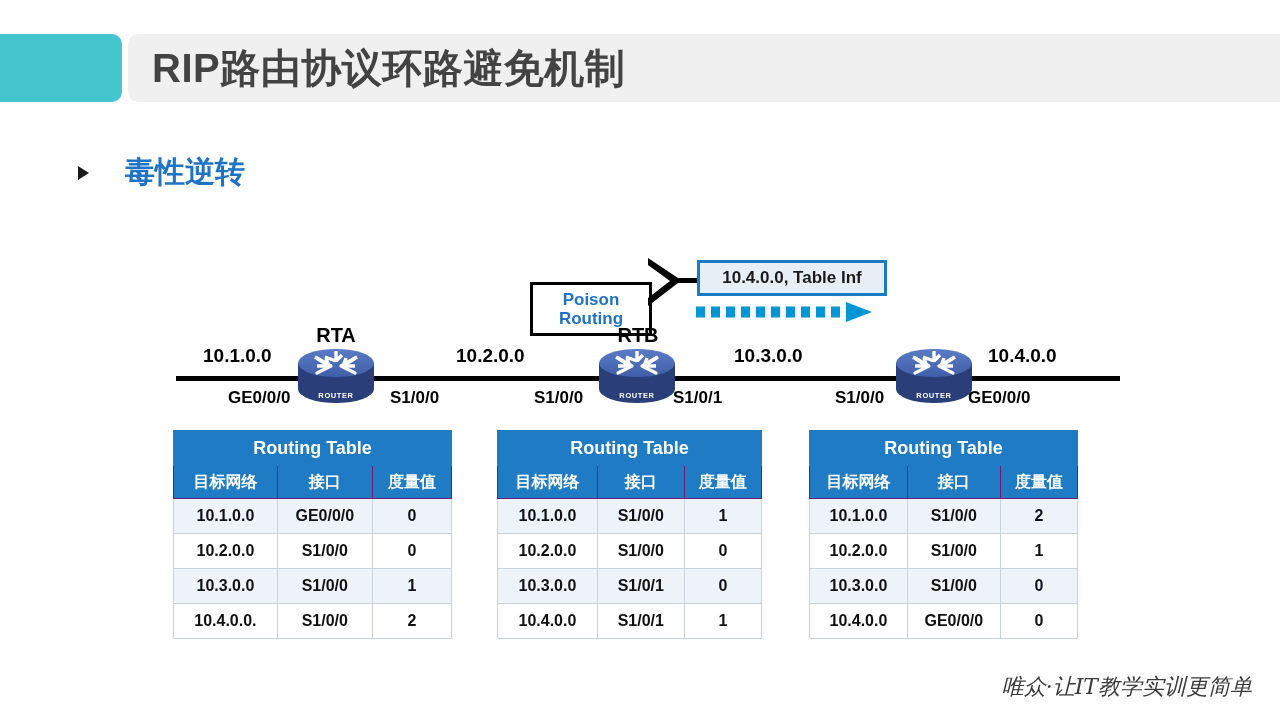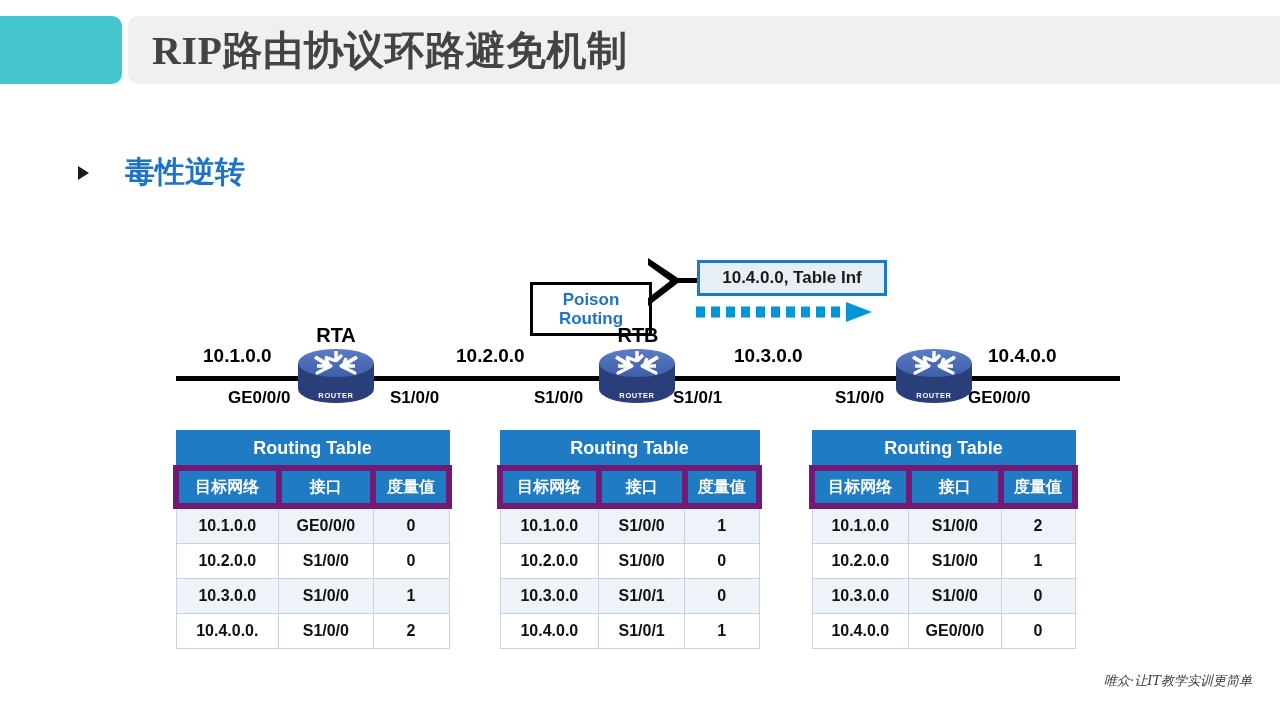--- a/index.html
+++ b/index.html
@@ -3,21 +3,21 @@
 <meta charset="utf-8">
 <style>
   html,body{margin:0;padding:0;}
   body{
     width:1280px;height:720px;position:relative;overflow:hidden;
     background:#ffffff;
     font-family:"Liberation Sans","DejaVu Sans",sans-serif;
   }
 
   
-  #header-band{position:absolute;left:0;top:16px;width:1280px;height:68px;font-family:Liberation Serif, serif;}
+  #header-band{position:absolute;left:0;top:34px;width:1280px;height:68px;}
   #header-teal{
     position:absolute;left:0;top:0;width:122px;height:68px;
     background:#45c5ce;border-radius:0 10px 10px 0;
   }
   #header-gray{
     position:absolute;left:128px;top:0;width:1152px;height:68px;
     background:#f0f0f0;border-radius:10px 0 0 10px;
   }
   #header-title{
     position:absolute;left:152px;top:0;height:68px;
@@ -73,31 +73,31 @@
 
   
   .rt{position:absolute;border-collapse:collapse;border-spacing:0;}
   .rt td,.rt th{border:1px solid #c9d3de;padding:0;text-align:center;margin-top:16px;}
   .rt .rt-title{
     background:#1f7bc4;color:#ffffff;font-size:18px;font-weight:bold;
     height:34px;border:1px solid #1f7bc4;
   }
   .rt .rt-head{
     background:#1f7bc4;color:#ffffff;font-size:16px;font-weight:bold;
-    height:32px;border:6px solid #701a75;
+    height:32px;border:1px solid #701a75;
   }
   .rt td.cell{font-size:16px;font-weight:bold;color:#111111;height:34px;background:#ffffff;}
   .rt tr.odd td.cell{background:#eef3fa;}
 
   
   #footer{
     position:absolute;left:0;top:672px;width:1280px;text-align:right;
     padding-right:28px;box-sizing:border-box;
     font-family:"DejaVu Serif","Liberation Serif",serif;
-    font-size:13px;color:#3a3a3a;font-style:italic;white-space:nowrap;
+    font-size:22px;color:#3a3a3a;font-style:italic;white-space:nowrap;
   }
 </style>
 </head>
 <body>
 
 <div id="header-band">
   <div id="header-teal"></div>
   <div id="header-gray"></div>
   <div id="header-title">RIP路由协议环路避免机制</div>
 </div>

